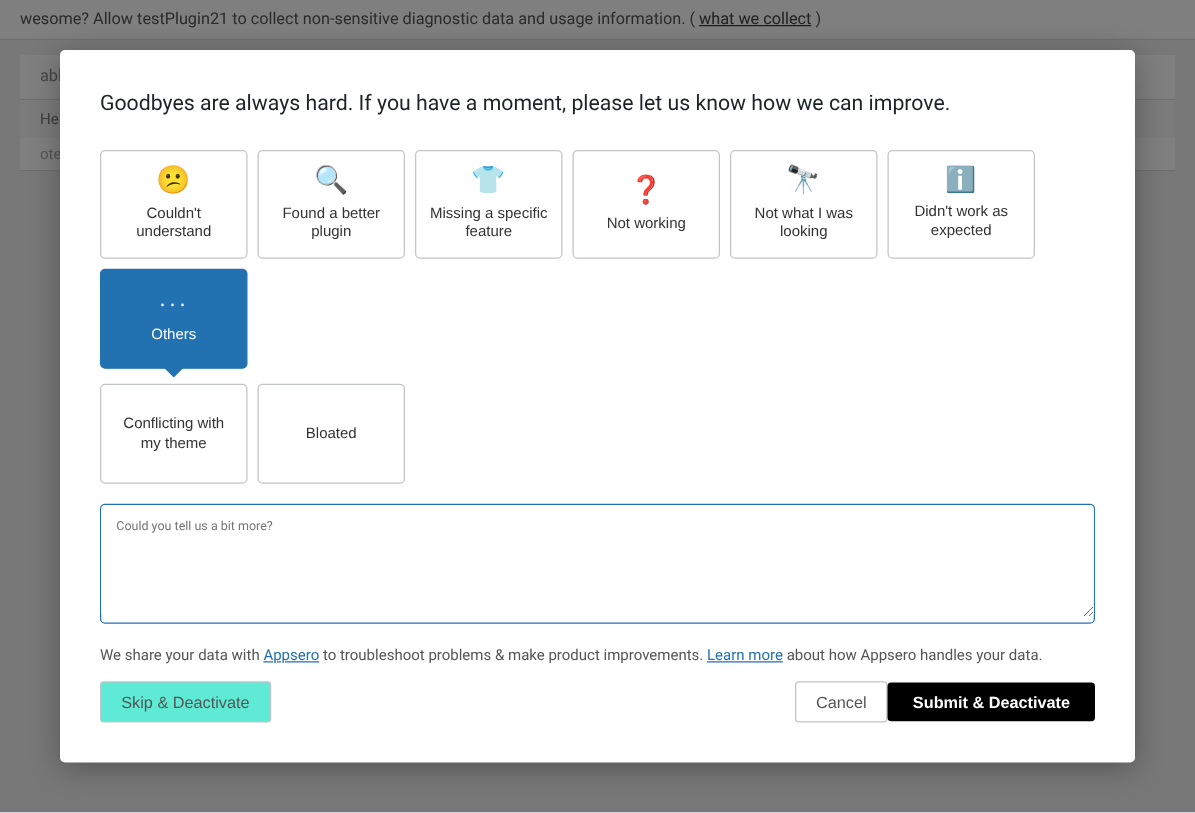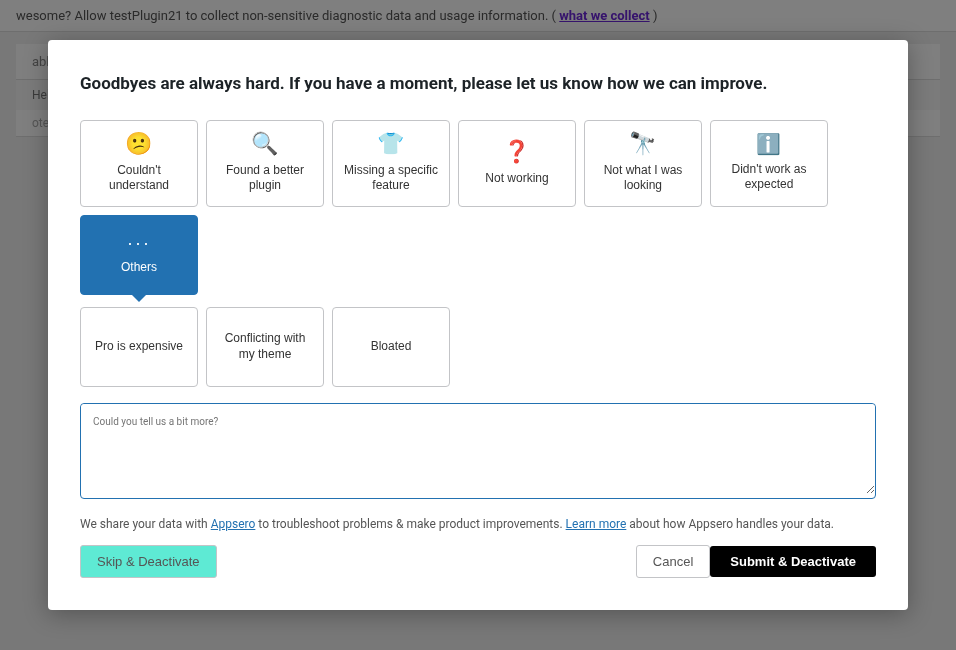--- a/index.html
+++ b/index.html
@@ -21,23 +21,22 @@
 
     .top-bar {
       background: #fff;
       border-bottom: 1px solid #ddd;
       padding: 8px 16px;
       font-size: 13px;
       color: #555;
     }
 
     .top-bar a {
-      color: #6d28d9;
+      color: #404040;
       text-decoration: underline;
-      font-weight: bold;
     }
 
     
     .modal-overlay {
       position: absolute;
       top: 0; left: 0;
       width: 100%; height: 100%;
       background: rgba(0,0,0,0.5);
       display: flex;
       align-items: center;
@@ -50,21 +49,21 @@
       border-radius: 4px;
       width: 860px;
       max-width: 95%;
       padding: 32px;
       position: relative;
       box-shadow: 0 4px 24px rgba(0,0,0,0.3);
     }
 
     .modal-title {
       font-size: 17px;
-      font-weight: 700;
+      font-weight: 400;
       color: #1d2327;
       margin-bottom: 24px;
       line-height: 1.4;
     }
 
     .reason-grid {
       display: flex;
       flex-wrap: wrap;
       gap: 8px;
       margin-bottom: 12px;
@@ -267,23 +266,20 @@
 
         <button class="reason-btn selected">
           <span class="reason-icon" style="font-size:18px; letter-spacing:2px;">···</span>
           <span class="reason-label">Others</span>
         </button>
 
       </div>
 
       <div class="reason-grid second-row">
 
-        <button class="reason-btn">
-          <span class="reason-label">Pro is expensive</span>
-        </button>
 
         <button class="reason-btn">
           <span class="reason-label">Conflicting with my theme</span>
         </button>
 
         <button class="reason-btn">
           <span class="reason-label">Bloated</span>
         </button>
 
       </div>

